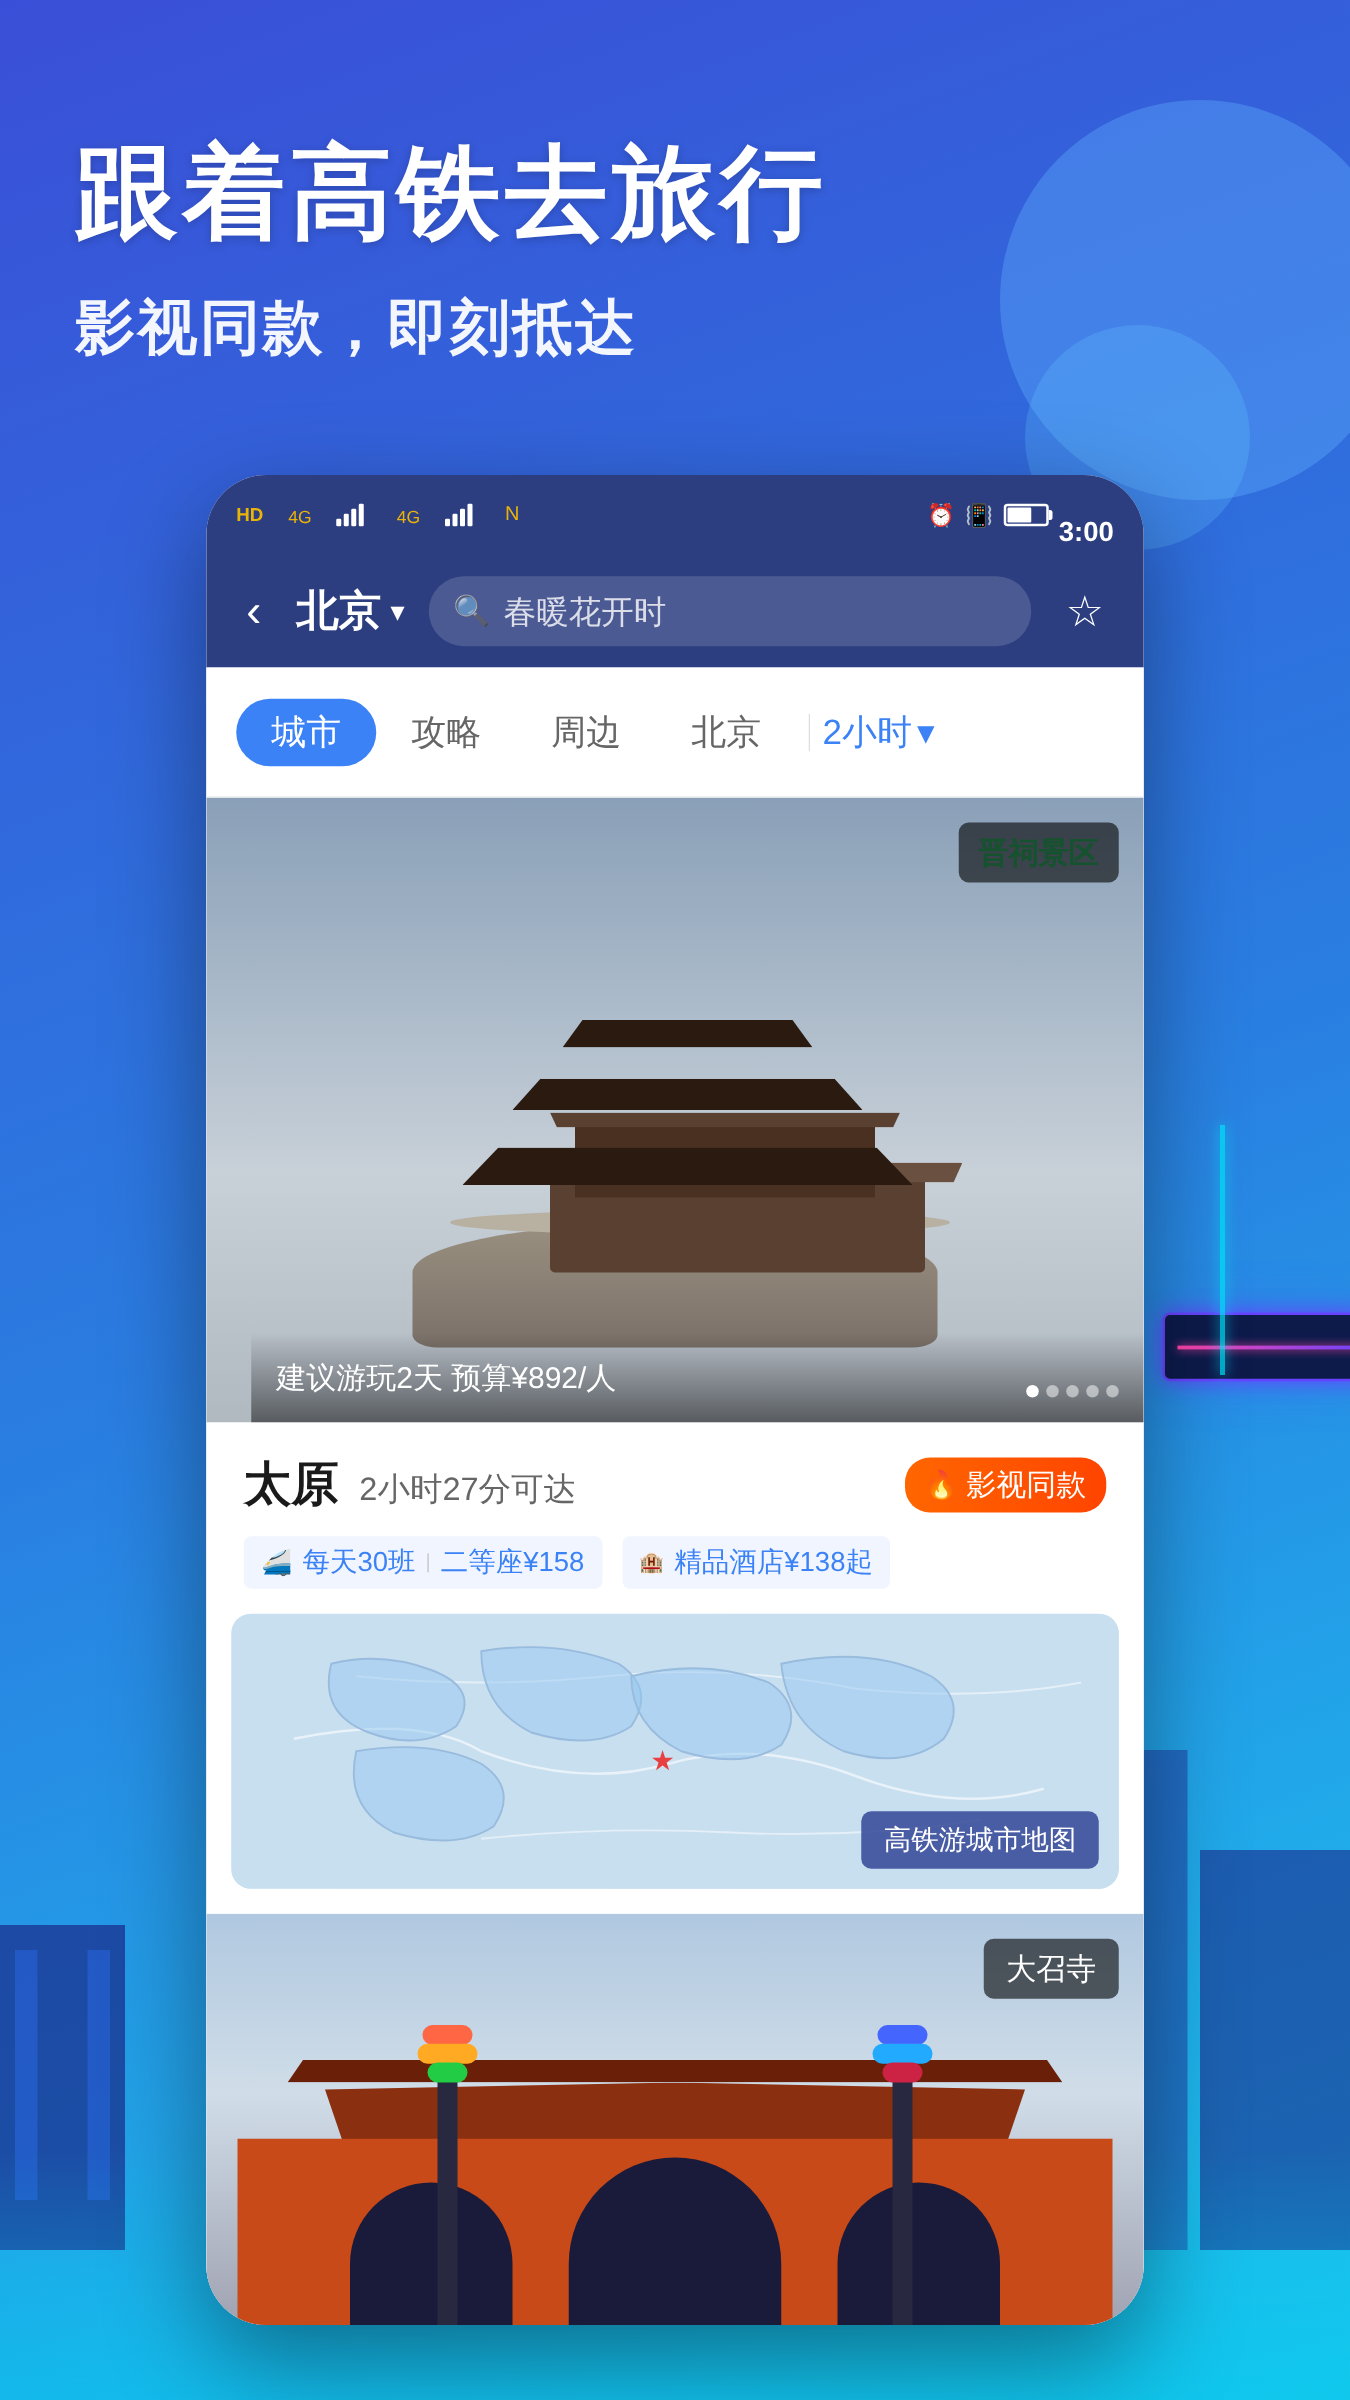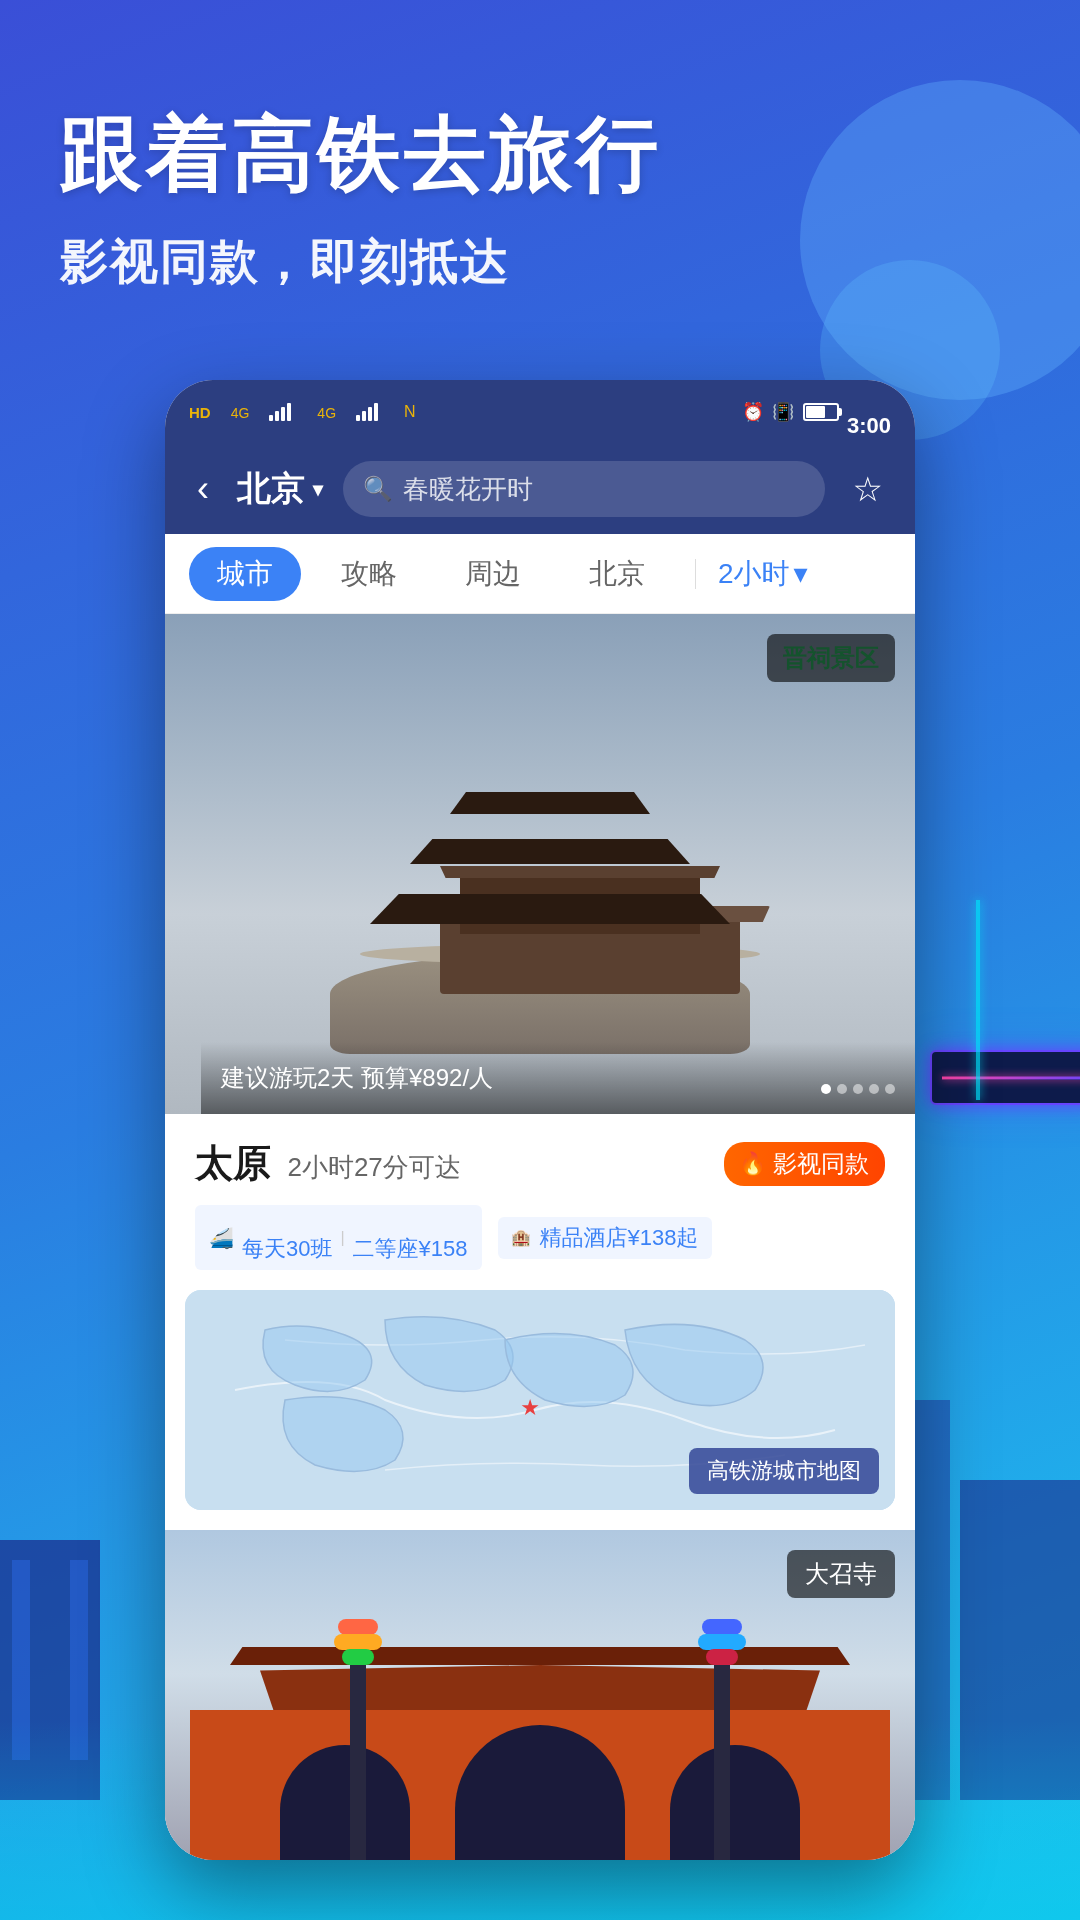--- a/index.html
+++ b/index.html
@@ -269,26 +269,26 @@
     .fav-btn {
       color: white;
       font-size: 34px;
       cursor: pointer;
       padding: 8px;
     }
 
     
     .tab-bar {
       width: 100%;
-      height: 80px;
+      height: 104px;
       background: white;
       display: flex;
       align-items: center;
       padding: 0 24px;
-      gap: 12px;
+      gap: 0;
       border-bottom: 1px solid #eee;
     }
     .tab-item {
       padding: 8px 28px;
       font-size: 28px;
       color: #666;
       cursor: pointer;
       position: relative;
     }
     .tab-item.active {
@@ -467,21 +467,20 @@
       background: #f0f5ff;
       border-radius: 6px;
       padding: 6px 14px;
     }
     .transport-icon {
       font-size: 20px;
     }
     .transport-text {
       font-size: 22px;
       color: #3b82f6;
-      margin-top: 23px;
     }
     .transport-separator {
       color: #ccc;
     }
     .hotel-tag {
       display: flex;
       align-items: center;
       gap: 8px;
       background: #f0f5ff;
       border-radius: 6px;

